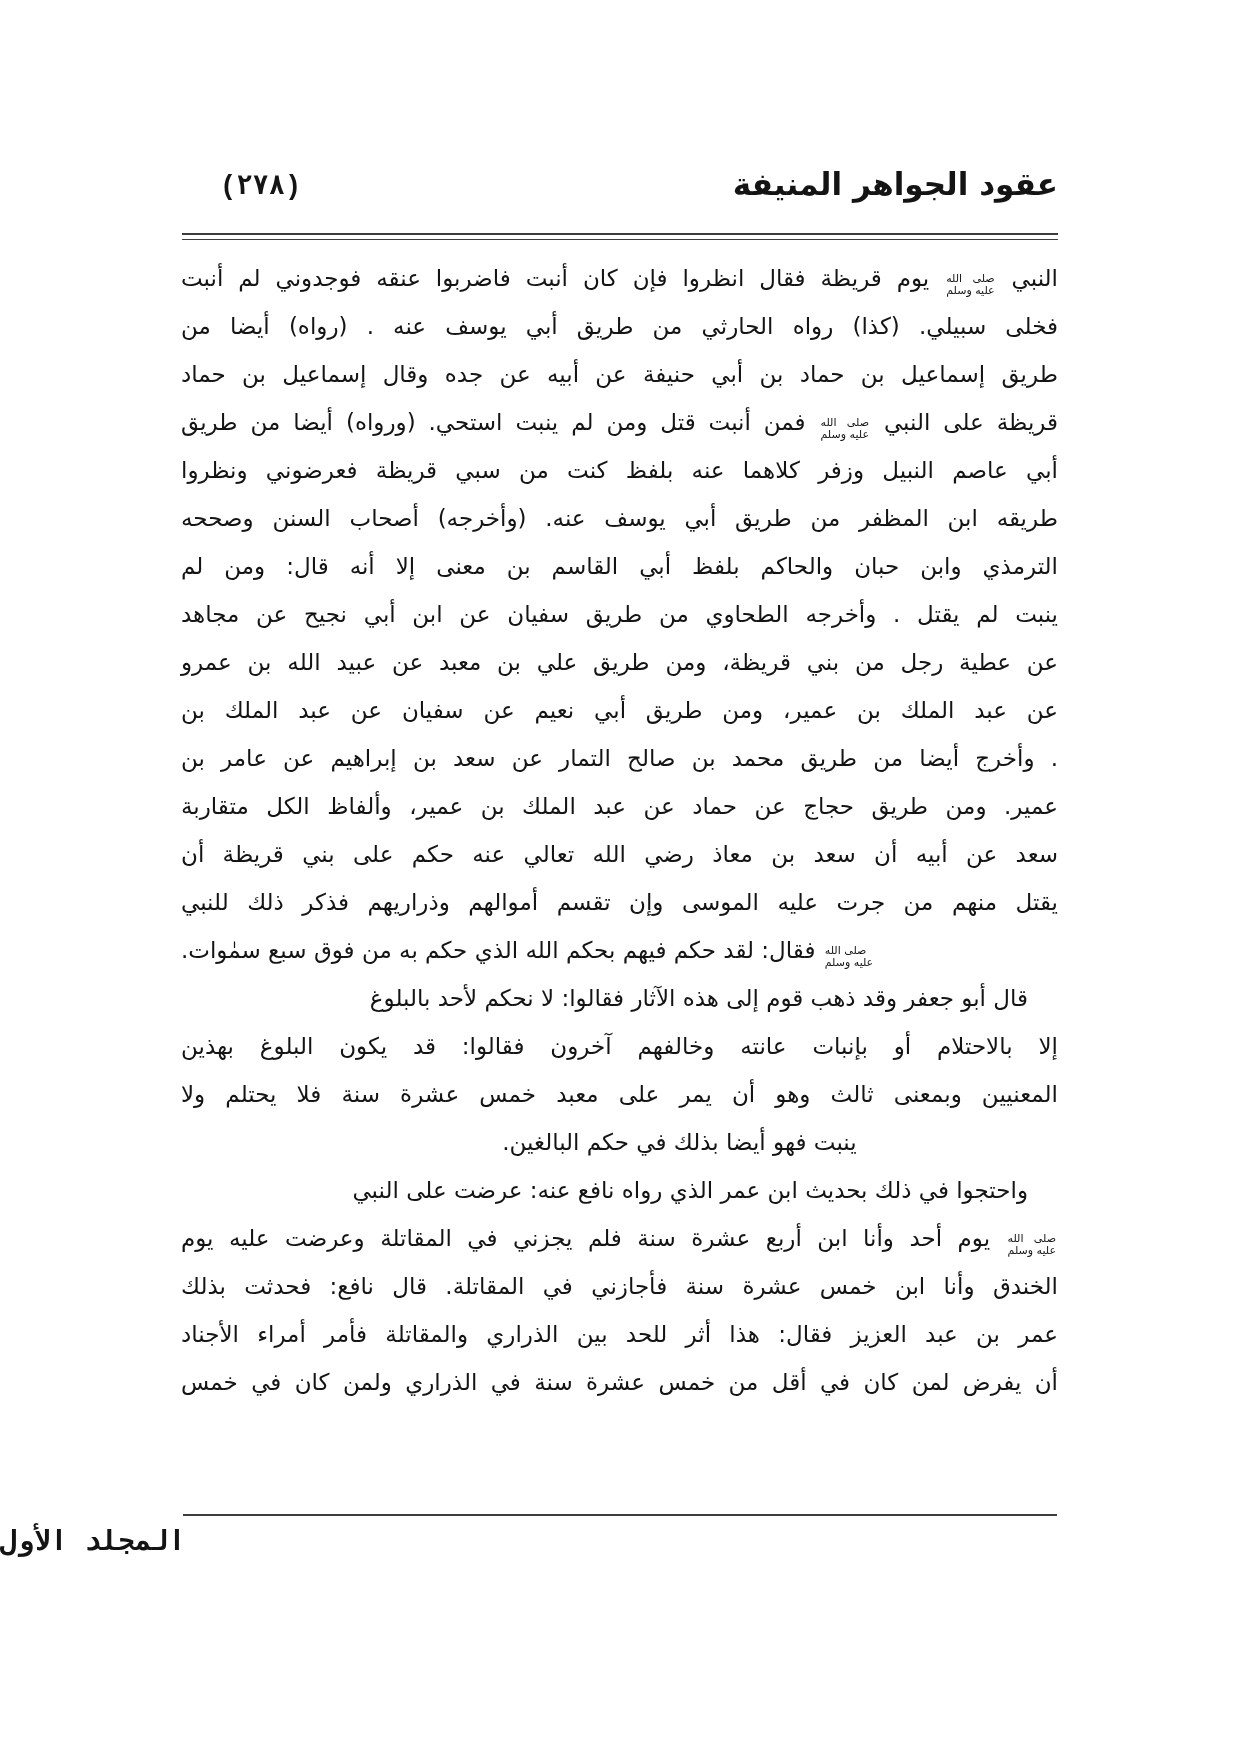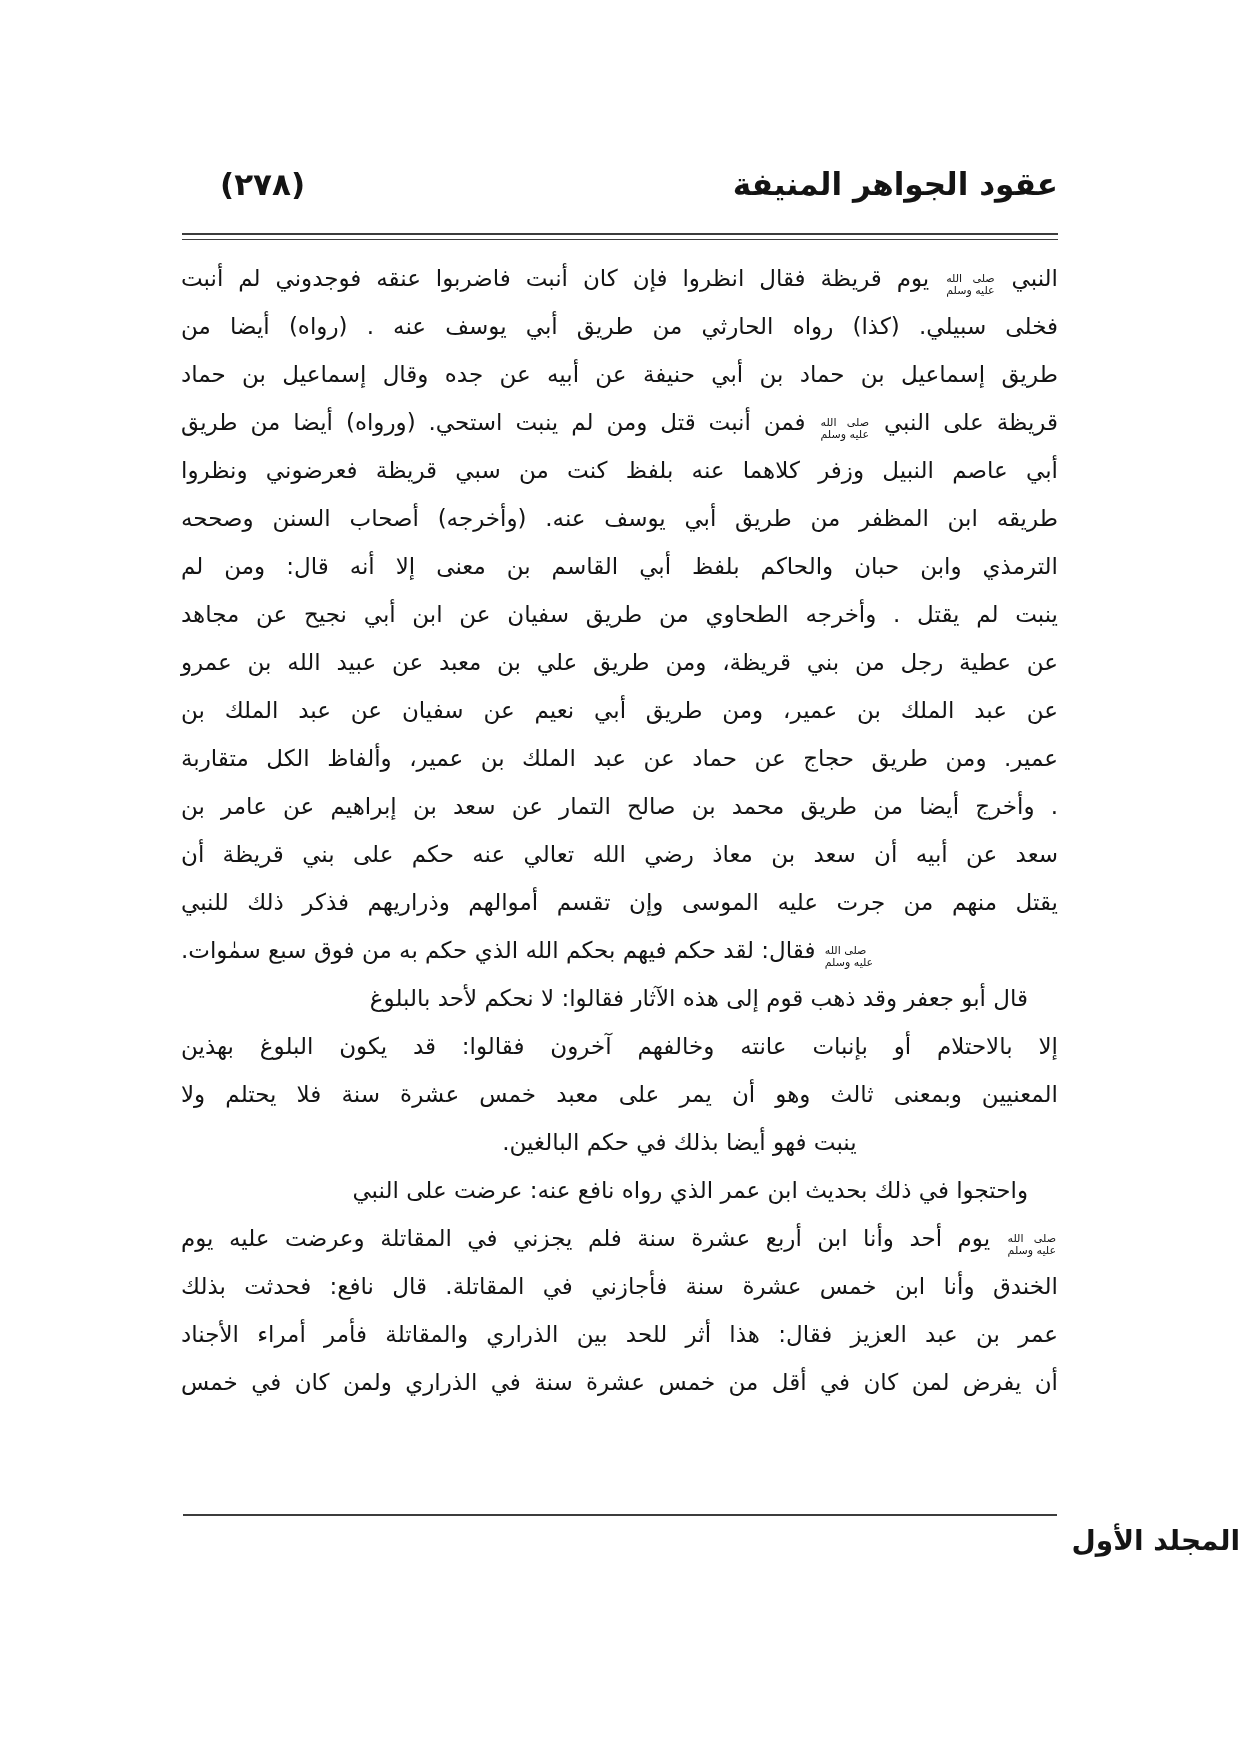--- a/index.html
+++ b/index.html
@@ -12,21 +12,21 @@
     font-family:"DejaVu Sans", sans-serif;
     direction:rtl;
     overflow:hidden;
   }
   .header-row{
     position:absolute;top:166px;right:182px;left:182px;
     display:flex;justify-content:space-between;align-items:flex-end;
     direction:rtl;
   }
   .book-title{font-size:31px;font-weight:bold;letter-spacing:-0.5px;}
-  .page-number{font-size:31px;font-weight:bold;padding-left:38px;}
+  .page-number{font-size:27px;font-weight:bold;padding-left:38px;font-family:Liberation Mono, monospace;}
   .rule-double{
     position:absolute;top:233px;right:182px;left:182px;
     height:4px;
     border-top:2px solid #3c3c3c;
     border-bottom:1.5px solid #3c3c3c;
   }
   .body-block{
     position:absolute;top:254px;right:182px;left:181px;
     font-size:23px;line-height:48px;
     direction:rtl;
@@ -45,21 +45,22 @@
     text-align:center;vertical-align:-8px;
     padding:0 2px;white-space:normal;
     font-weight:normal;
   }
   .rule-single{
     position:absolute;top:1514px;right:183px;left:183px;
     border-top:2.5px solid #3c3c3c;
   }
   .footer-row{
     position:absolute;top:1524px;right:0;left:0;
-    text-align:right;
+    text-align:left;
+    font-family:Liberation Mono, monospace;
   }
   .volume-label{font-size:28px;font-weight:bold;}
 </style>
 </head>
 <body>
 
 <div class="page">
 
   <div class="header-row">
     <div class="book-title">عقود الجواهر المنيفة</div>
@@ -72,22 +73,22 @@
     <div class="line fill">النبي <span class="saw">صلى الله<br>عليه وسلم</span> يوم قريظة فقال انظروا فإن كان أنبت فاضربوا عنقه فوجدوني لم أنبت</div>
     <div class="line fill">فخلى سبيلي. (كذا) رواه الحارثي من طريق أبي يوسف عنه . (رواه) أيضا من</div>
     <div class="line fill">طريق إسماعيل بن حماد بن أبي حنيفة عن أبيه عن جده وقال إسماعيل بن حماد</div>
     <div class="line fill">قريظة على النبي <span class="saw">صلى الله<br>عليه وسلم</span> فمن أنبت قتل ومن لم ينبت استحي. (ورواه) أيضا من طريق</div>
     <div class="line fill">أبي عاصم النبيل وزفر كلاهما عنه بلفظ كنت من سبي قريظة فعرضوني ونظروا</div>
     <div class="line fill">طريقه ابن المظفر من طريق أبي يوسف عنه. (وأخرجه) أصحاب السنن وصححه</div>
     <div class="line fill">الترمذي وابن حبان والحاكم بلفظ أبي القاسم بن معنى إلا أنه قال: ومن لم</div>
     <div class="line fill">ينبت لم يقتل . وأخرجه الطحاوي من طريق سفيان عن ابن أبي نجيح عن مجاهد</div>
     <div class="line fill">عن عطية رجل من بني قريظة، ومن طريق علي بن معبد عن عبيد الله بن عمرو</div>
     <div class="line fill">عن عبد الملك بن عمير، ومن طريق أبي نعيم عن سفيان عن عبد الملك بن</div>
+    <div class="line fill">. وأخرج أيضا من طريق محمد بن صالح التمار عن سعد بن إبراهيم عن عامر بن</div>
     <div class="line fill">عمير. ومن طريق حجاج عن حماد عن عبد الملك بن عمير، وألفاظ الكل متقاربة</div>
-    <div class="line fill">. وأخرج أيضا من طريق محمد بن صالح التمار عن سعد بن إبراهيم عن عامر بن</div>
     <div class="line fill">سعد عن أبيه أن سعد بن معاذ رضي الله تعالي عنه حكم على بني قريظة أن</div>
     <div class="line fill">يقتل منهم من جرت عليه الموسى وإن تقسم أموالهم وذراريهم  فذكر ذلك للنبي</div>
     <div class="line end-left"><span class="saw">صلى الله<br>عليه وسلم</span> فقال: لقد حكم فيهم بحكم الله الذي حكم به من فوق سبع سمٰوات.</div>
     <div class="line first-line">قال أبو جعفر وقد ذهب قوم إلى هذه الآثار فقالوا: لا نحكم لأحد بالبلوغ</div>
     <div class="line fill">إلا بالاحتلام أو بإنبات عانته وخالفهم آخرون فقالوا: قد يكون البلوغ بهذين</div>
     <div class="line fill">المعنيين وبمعنى ثالث وهو أن يمر على معبد خمس عشرة سنة فلا يحتلم ولا</div>
     <div class="line end-center">ينبت فهو أيضا بذلك في حكم البالغين.</div>
     <div class="line first-line">واحتجوا في ذلك بحديث ابن عمر الذي رواه نافع عنه: عرضت على النبي</div>
     <div class="line fill"><span class="saw">صلى الله<br>عليه وسلم</span> يوم أحد وأنا ابن أربع عشرة سنة فلم يجزني في المقاتلة وعرضت عليه يوم</div>
     <div class="line fill">الخندق وأنا ابن خمس عشرة سنة فأجازني في المقاتلة. قال نافع: فحدثت بذلك</div>

